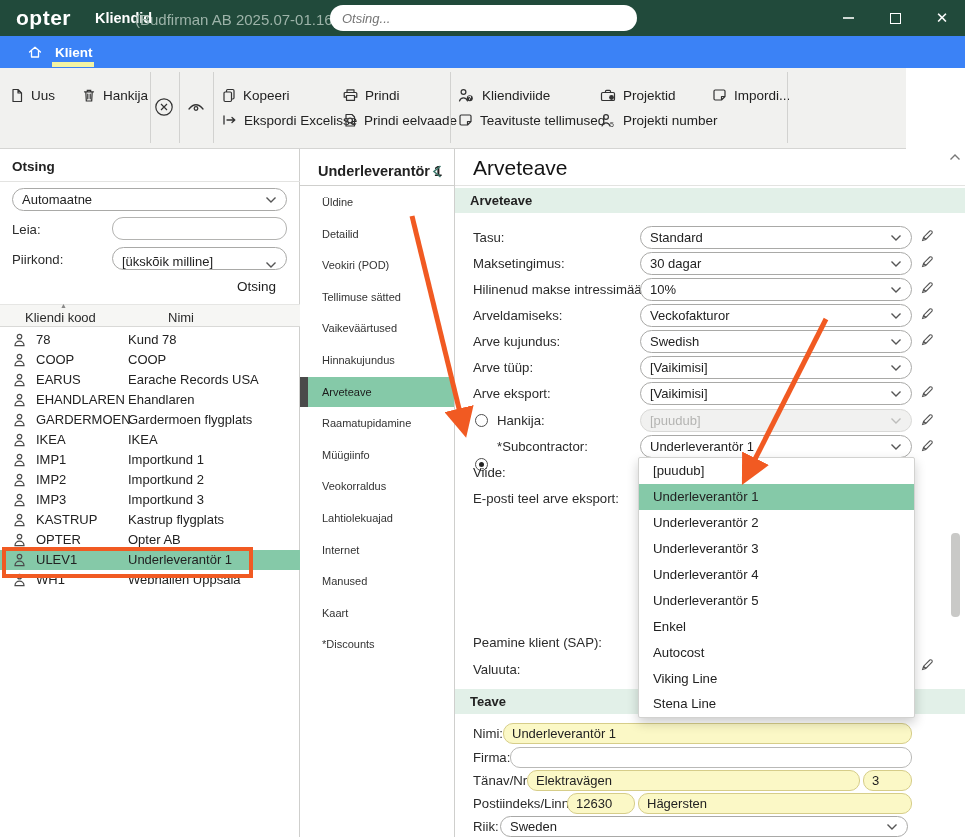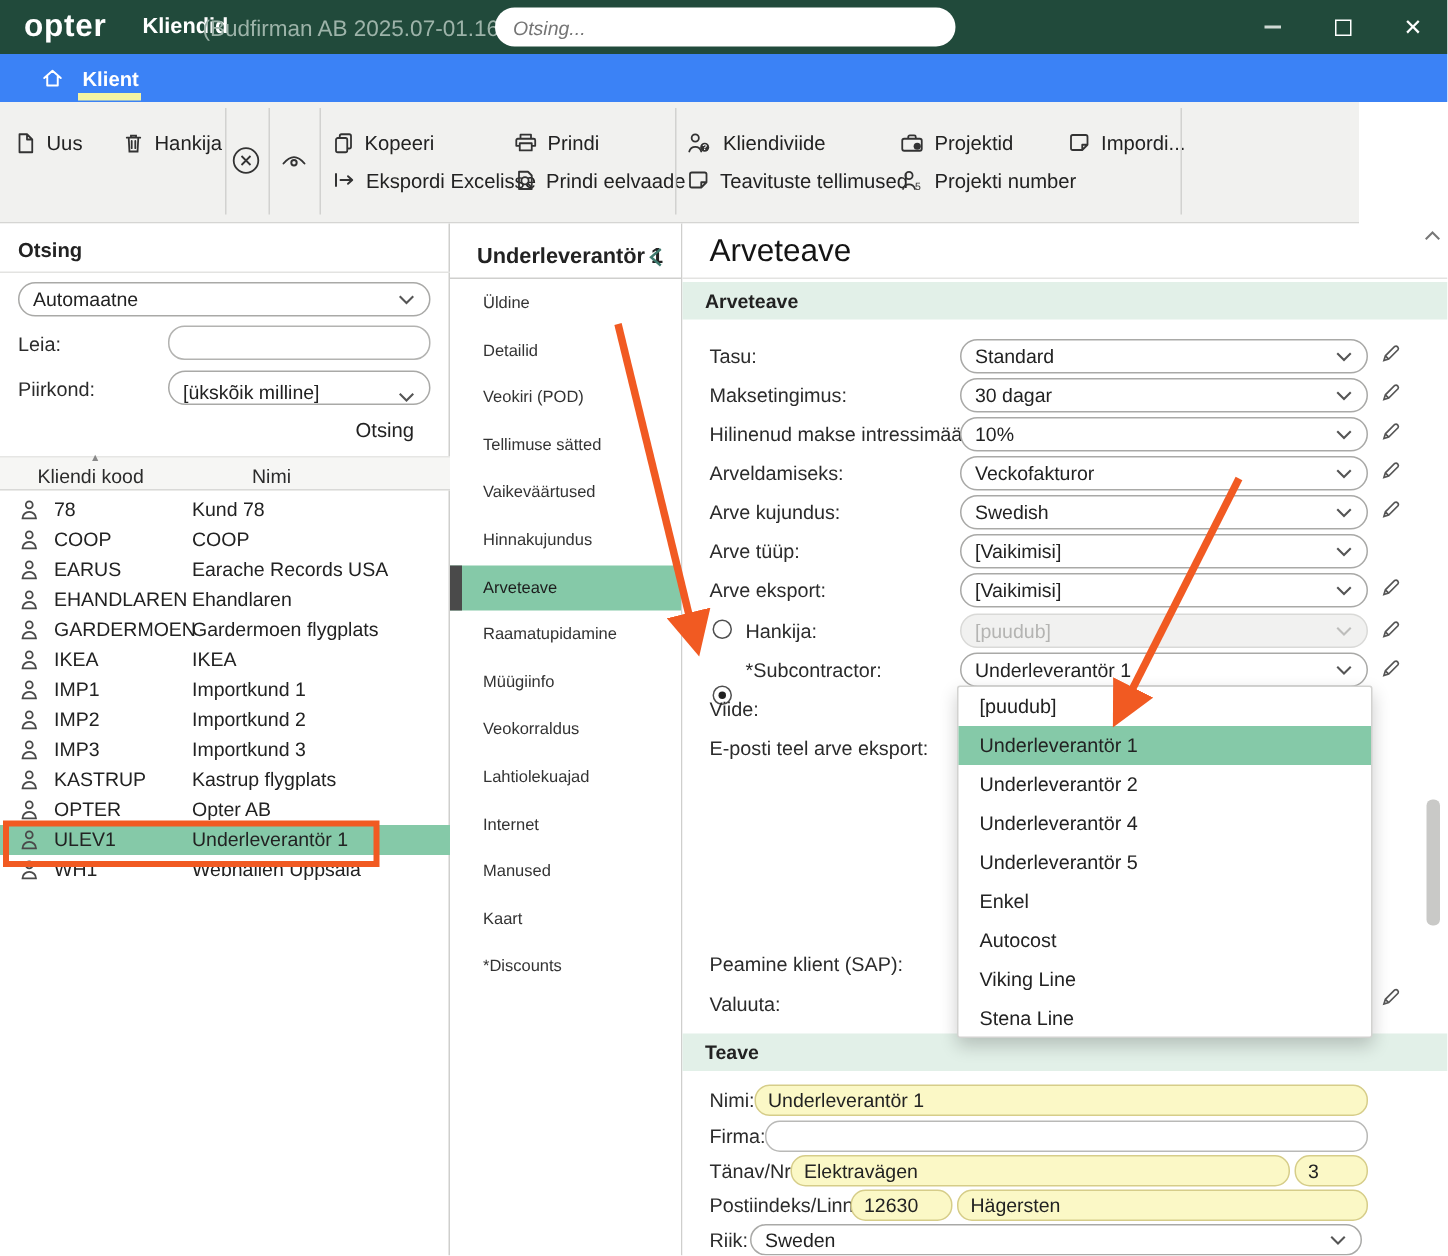--- a/index.html
+++ b/index.html
@@ -577,20 +577,21 @@
         <svg class="ic" width="12" height="8" viewBox="0 0 12 8">
           <path d="M1.5 1.5 L6 6 L10.5 1.5" fill="none" stroke="#555" stroke-width="1.4"></path>
         </svg>
       </span>
   </div>
 
   <div class="dropdown" id="dropdown-list">
       <div class="ditem">[puudub]</div>
       <div class="ditem sel">Underleverantör 1</div>
       <div class="ditem">Underleverantör 2</div>
+      <div class="ditem">Underleverantör 3</div>
       <div class="ditem">Underleverantör 4</div>
       <div class="ditem">Underleverantör 5</div>
       <div class="ditem">Enkel</div>
       <div class="ditem">Autocost</div>
       <div class="ditem">Viking Line</div>
       <div class="ditem">Stena Line</div>
     </div>
 
   <div class="abs" style="left:494px;top:4px;">
     <svg class="ic" width="12" height="9" viewBox="0 0 12 9">

